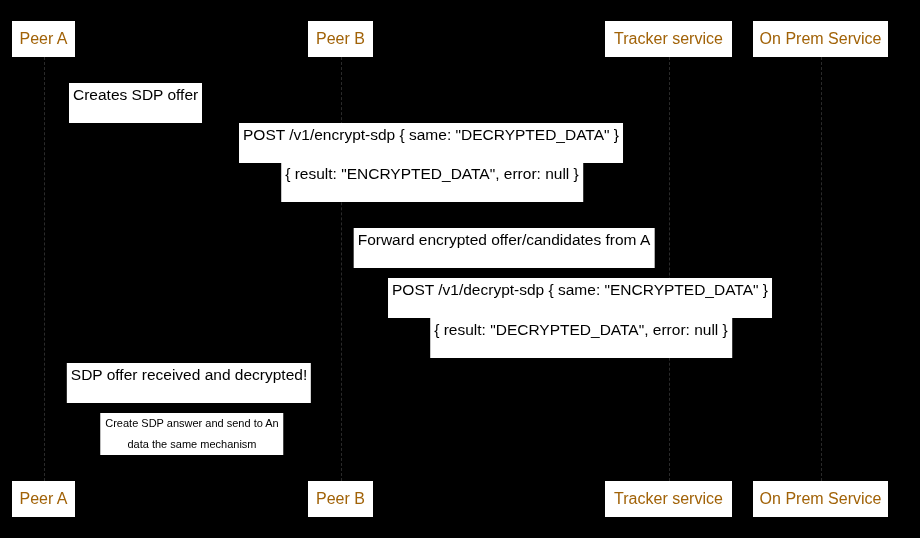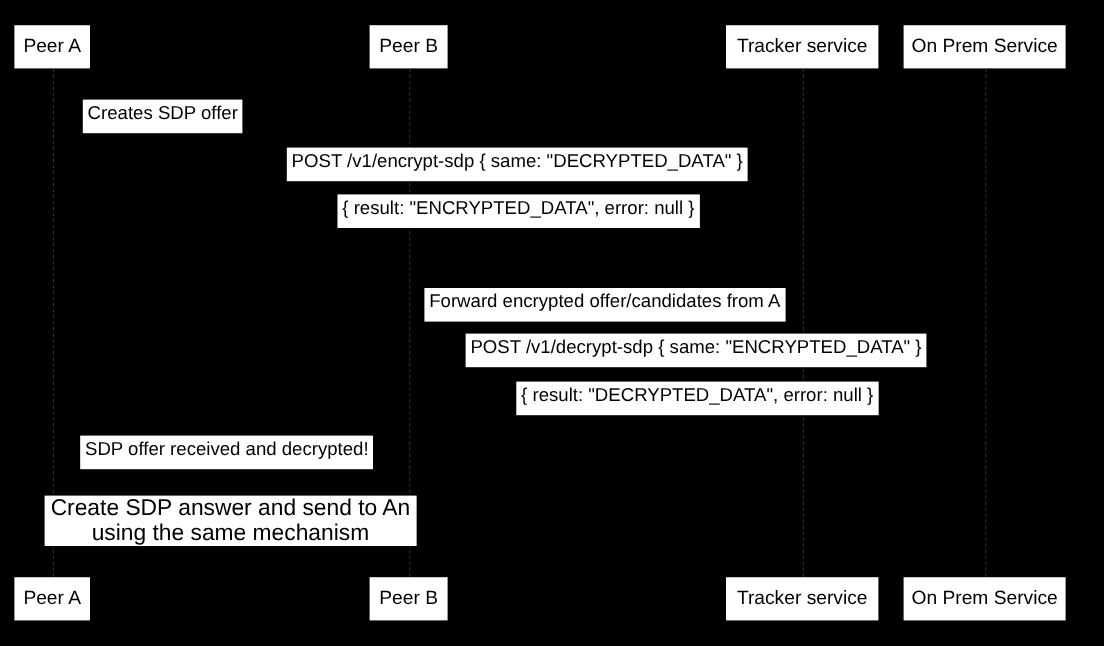--- a/index.html
+++ b/index.html
@@ -12,21 +12,21 @@
     width: 920px;
     height: 538px;
     background: #000000;
     overflow: hidden;
     font-family: "Liberation Sans", sans-serif;
   }
   .actor {
     position: absolute;
     height: 36px;
     background: #ffffff;
-    color: #000000;
+    color: #a16207;
     display: flex;
     align-items: center;
     justify-content: center;
     font-size: 16px;
     white-space: nowrap;
     box-sizing: border-box;
   }
   .lifeline {
     position: absolute;
     top: 57px;
@@ -34,33 +34,33 @@
     width: 0;
     border-left: 1px dashed #2a2a2a;
   }
   .msg {
     position: absolute;
     transform: translateX(-50%);
     background: #ffffff;
     color: #000000;
     font-size: 15.5px;
     line-height: 24px;
-    height: 28px;
+    height: 40px;
     padding: 0 4px;
     white-space: nowrap;
   }
   .msg.anchor-left {
     transform: none;
   }
   .note {
     position: absolute;
     transform: translateX(-50%);
     background: #ffffff;
     color: #000000;
-    font-size: 19px;
+    font-size: 11px;
     line-height: 21px;
     padding: 0 5px;
     text-align: center;
     white-space: nowrap;
   }
   .note span { display: block; }
 </style>
 </head>
 <body>
 
@@ -72,28 +72,28 @@
   <div class="lifeline" style="left:820.5px"></div>
 
   <div class="actor" style="left:12px;  top:21px; width:63px">Peer A</div>
   <div class="actor" style="left:308px; top:21px; width:65px">Peer B</div>
   <div class="actor" style="left:605px; top:21px; width:127px">Tracker service</div>
   <div class="actor" style="left:753px; top:21px; width:135px">On Prem Service</div>
 
   <div class="msg anchor-left" style="left:69px;  top:83px">Creates SDP offer</div>
   <div class="msg" style="left:431px; top:123px">POST /v1/encrypt-sdp { same: "DECRYPTED_DATA" }</div>
   <div class="msg" style="left:432px; top:162px">{ result: "ENCRYPTED_DATA", error: null }</div>
-  <div class="msg" style="left:504px; top:240px">Forward encrypted offer/candidates from A</div>
+  <div class="msg" style="left:504px; top:228px">Forward encrypted offer/candidates from A</div>
   <div class="msg" style="left:580px; top:278px">POST /v1/decrypt-sdp { same: "ENCRYPTED_DATA" }</div>
   <div class="msg" style="left:581px; top:318px">{ result: "DECRYPTED_DATA", error: null }</div>
   <div class="msg" style="left:189px; top:363px">SDP offer received and decrypted!</div>
 
   <div class="note" style="left:192px; top:413px">
     <span>Create SDP answer and send to An</span>
-    <span>using the same mechanism</span>
+    <span>data the same mechanism</span>
   </div>
 
   <div class="actor" style="left:12px;  top:481px; width:63px">Peer A</div>
   <div class="actor" style="left:308px; top:481px; width:65px">Peer B</div>
   <div class="actor" style="left:605px; top:481px; width:127px">Tracker service</div>
   <div class="actor" style="left:753px; top:481px; width:135px">On Prem Service</div>
 
 </div>
 
 </body></html>

